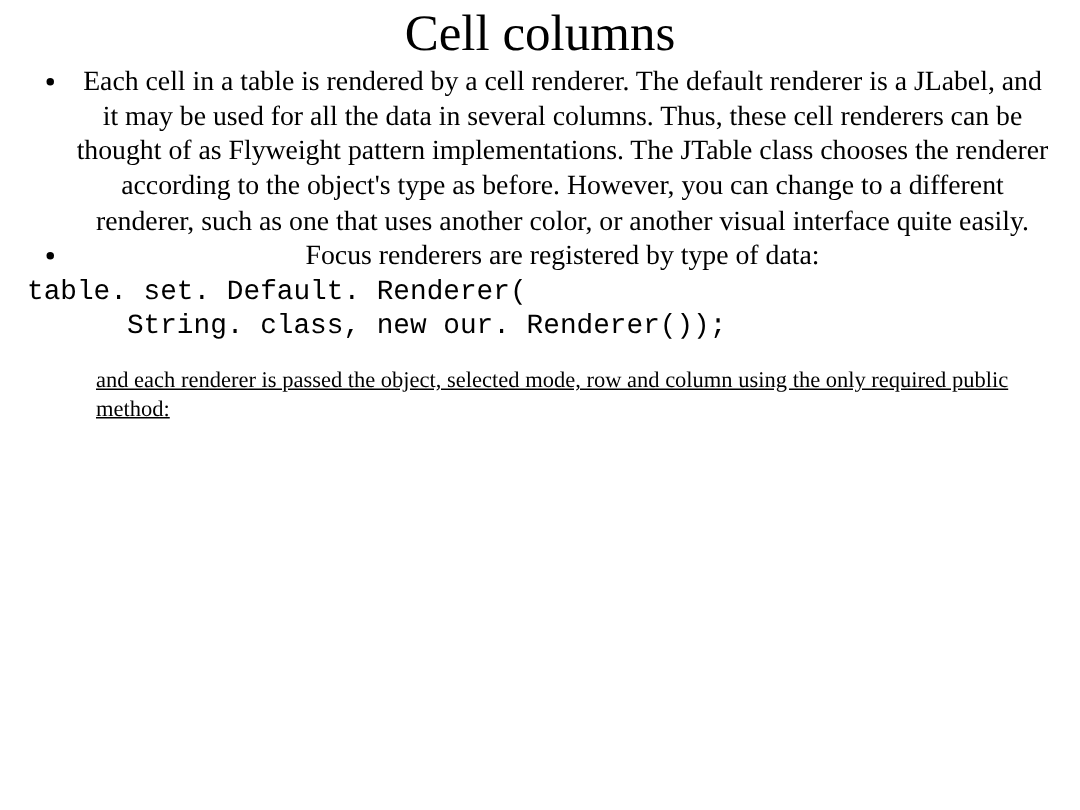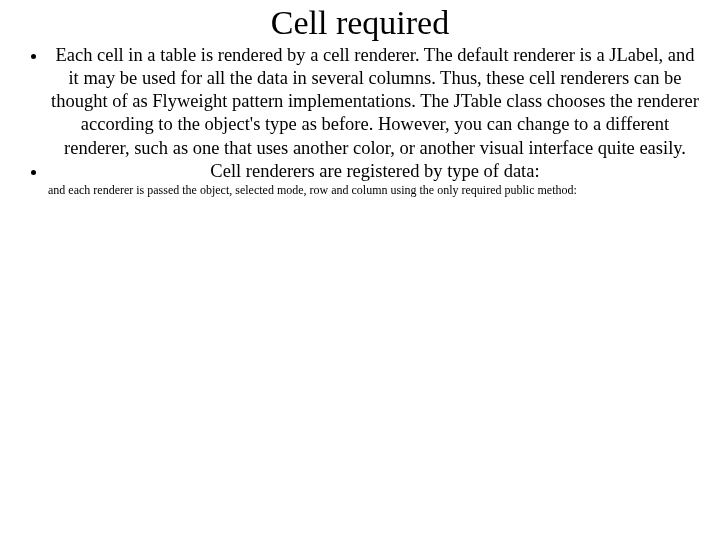--- a/index.html
+++ b/index.html
@@ -33,29 +33,32 @@
   }
   .code-block {
     font-family: "Courier New", Courier, monospace;
     font-size: 18.5px;
     line-height: 1.25;
     white-space: pre;
     margin: 0;
     padding-left: 0;
   }
   .body-text {
-    font-size: 12px;
+    font-size: 15px;
     line-height: 1.25;
-    margin: 0;
+    margin: 16px;
     padding-left: 30px;
+    text-decoration: underline;
   }
 </style>
 </head>
 <body>
 
 <div class="slide">
-  <h1 class="title">Cell required</h1>
+  <h1 class="title">Cell columns</h1>
   <ul>
     <li>Each cell in a table is rendered by a cell renderer. The default renderer is a JLabel, and it may be used for all the data in several columns. Thus, these cell renderers can be thought of as Flyweight pattern implementations. The JTable class chooses the renderer according to the object's type as before. However, you can change to a different renderer, such as one that uses another color, or another visual interface quite easily.</li>
-    <li>Cell renderers are registered by type of data:</li>
+    <li>Focus renderers are registered by type of data:</li>
   </ul>
+  <div class="code-block">table. set. Default. Renderer(
+      String. class, new our. Renderer());</div>
   <div class="body-text">and each renderer is passed the object, selected mode, row and column using the only required public method:</div>
 </div>
 
 </body></html>

